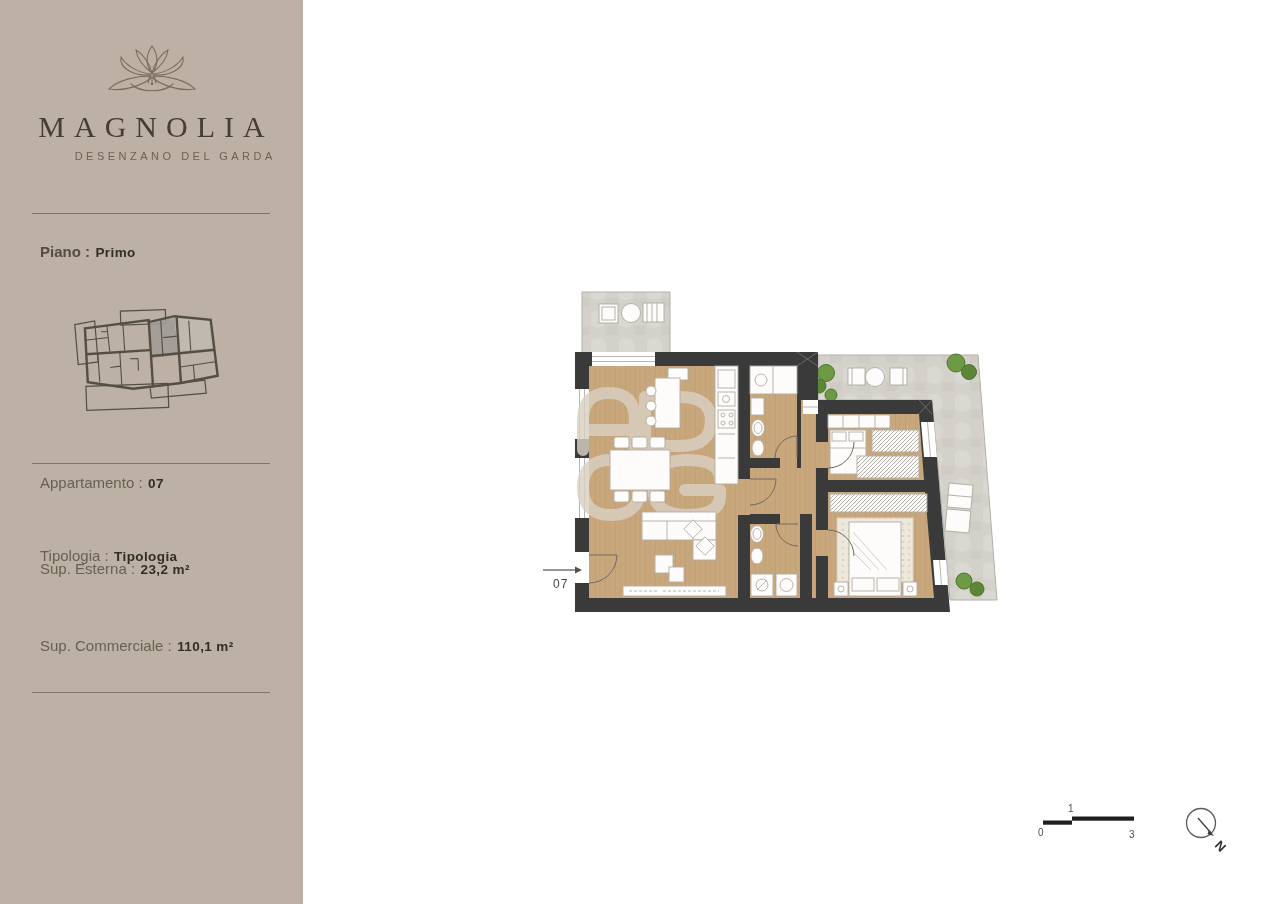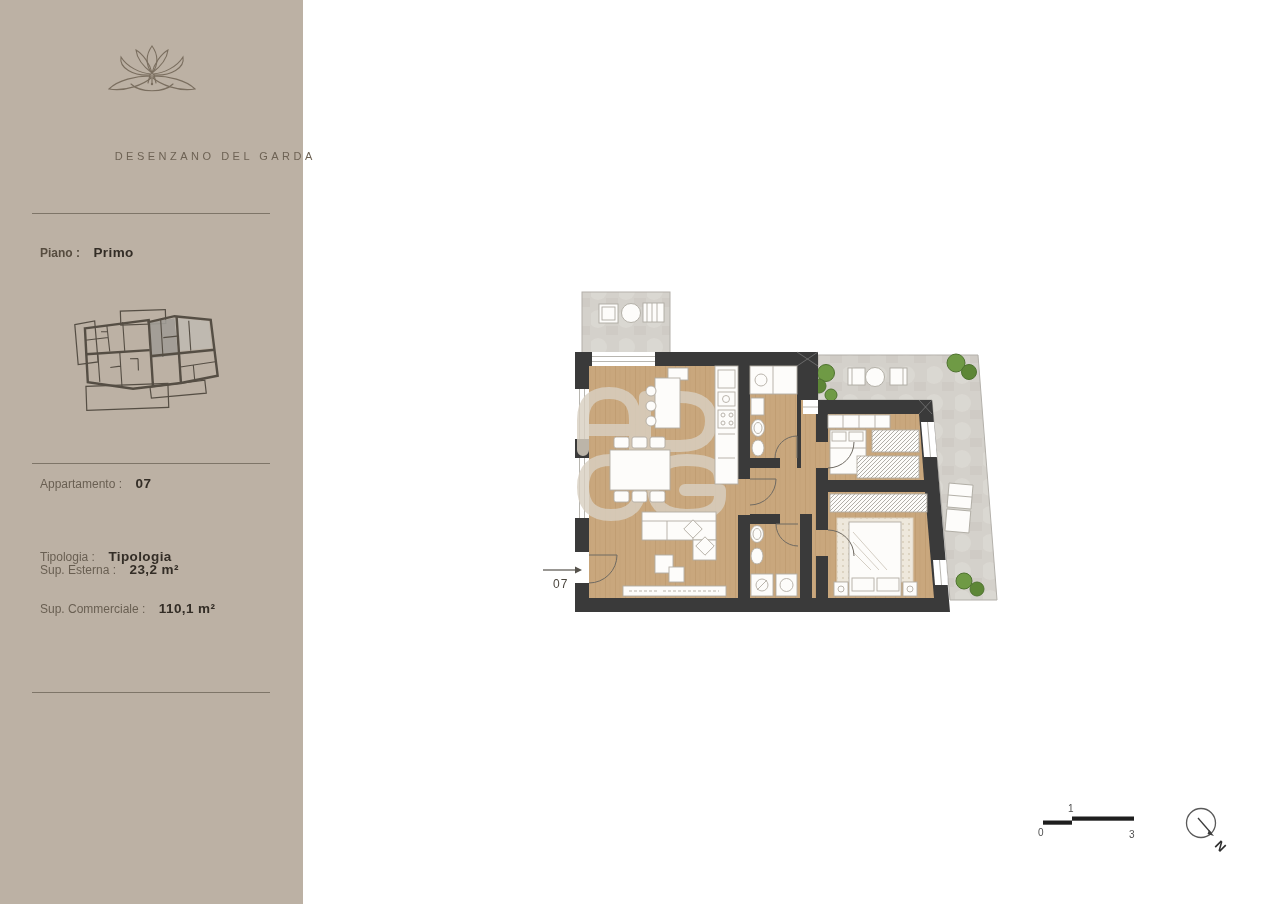--- a/index.html
+++ b/index.html
@@ -10,30 +10,30 @@
   
   .sidebar{position:absolute;left:0;top:0;width:303px;height:904px;background:#bcb1a4;}
   .logo-svg{position:absolute;left:100px;top:40px;}
   .brand-name{
     position:absolute;left:0;top:110px;width:303px;text-align:center;
     font-family:"Liberation Serif",serif;font-size:30px;color:#473d31;
     letter-spacing:9px;text-indent:9px;font-weight:400;
   }
   .brand-sub{
     position:absolute;left:0;top:150px;width:347px;text-align:center;
-    font-size:11px;color:#6d6254;letter-spacing:3.5px;text-indent:3.5px;padding-left:40px;
+    font-size:11px;color:#6d6254;letter-spacing:3.5px;text-indent:3.5px;
   }
   .rule{position:absolute;left:32px;width:238px;height:0;border-top:1px solid #7e7568;}
   .rule1{top:213px}.rule2{top:463px}.rule3{top:692px}
   .info-row{position:absolute;left:40px;white-space:nowrap;}
-  .info-label{font-size:12px;color:#695f52;}
-  .info-value{font-size:13.5px;font-weight:bold;color:#332d26;margin-left:9px;letter-spacing:.4px;}
+  .info-label{font-size:15px;color:#695f52;}
+  .info-value{font-size:13.5px;font-weight:bold;color:#332d26;margin-left:1px;letter-spacing:.4px;}
   .floor-row .info-label{color:#564c3f;font-weight:600;}
   .floor-row{top:243px}
-  .row-apt{top:474px}.row-tip{top:547px}.row-est{top:560px}.row-com{top:599px}
+  .row-apt{top:474px}.row-tip{top:547px}.row-est{top:560px}.row-com{top:637px}
   .miniplan-svg{position:absolute;left:72px;top:300px;}
   
   .plan-svg{position:absolute;left:535px;top:282px;}
   .scalebar-svg{position:absolute;left:1035px;top:798px;}
   .compass-svg{position:absolute;left:1178px;top:798px;}
   svg text{font-family:"Liberation Sans",sans-serif;}
 </style>
 </head>
 <body>
 
@@ -47,20 +47,21 @@
       <path d="M51,34 C40,33 27,27 21,17 C19,28 33,36 50,35 Z"></path>
       <path d="M53,34 C64,33 77,27 83,17 C85,28 71,36 54,35 Z"></path>
       <path d="M50,36 C36,36 18,40 9,49 C26,52 44,44 51,38 Z"></path>
       <path d="M54,36 C68,36 86,40 95,49 C78,52 60,44 53,38 Z"></path>
       <path d="M31,44 C40,53 64,53 73,44"></path>
       <path d="M50,35 L48,43 M52,35 L52,44 M54,35 L56,43"></path>
       <circle cx="52" cy="44" r="1.2" fill="#7a6e5f" stroke="none"></circle>
     </g>
   </svg>
 
+  <div class="brand-name">MAGNOLIA</div>
   <div class="brand-sub">DESENZANO DEL GARDA</div>
 
   <div class="rule rule1"></div>
 
   <div class="info-row floor-row">
     <span class="info-label">Piano :</span>
     <span class="info-value">Primo</span>
   </div>
 
   <svg class="miniplan-svg" width="160" height="115" viewBox="0 0 160 115">

